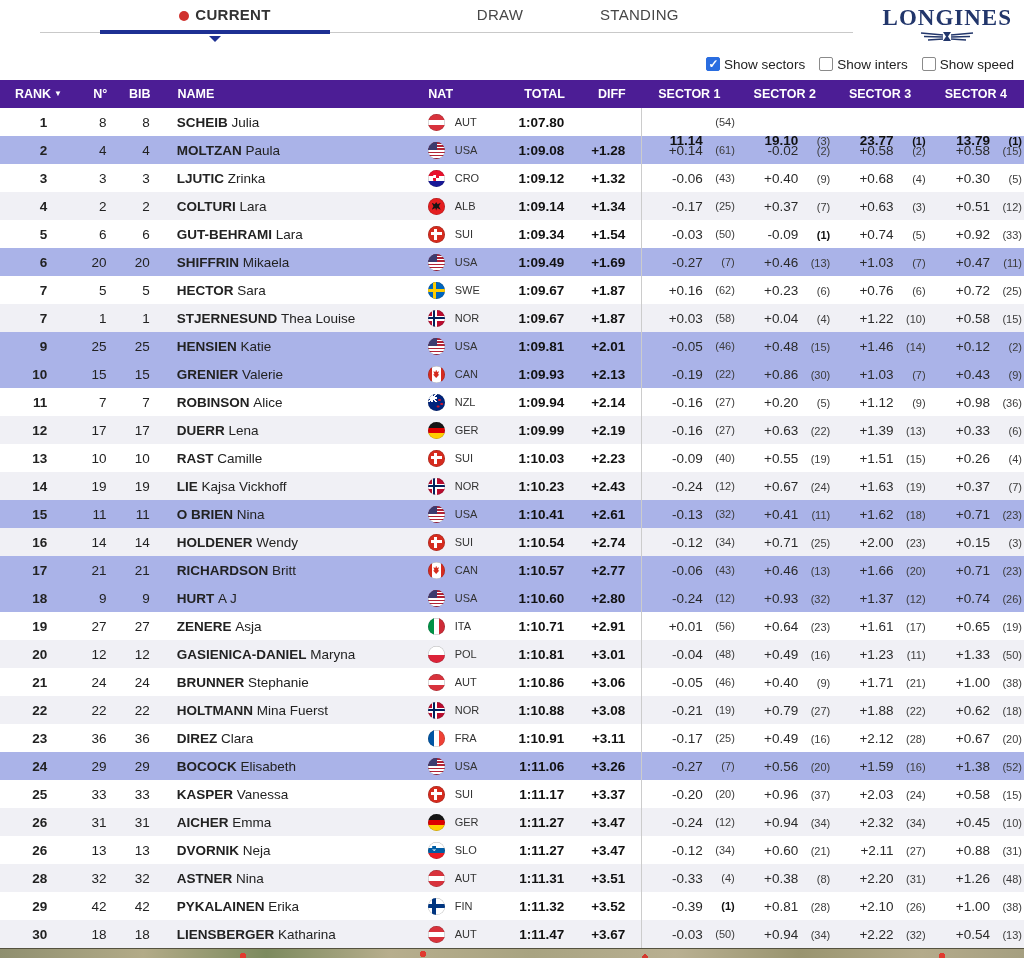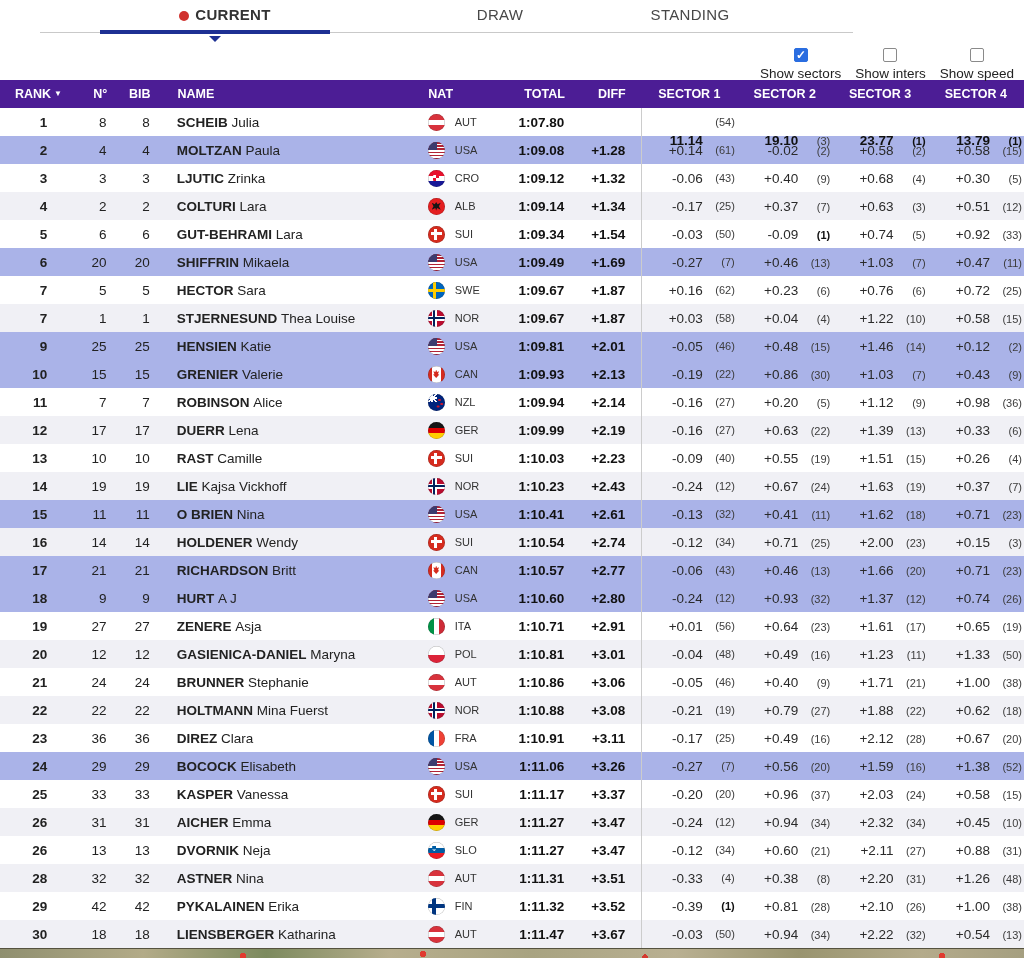--- a/index.html
+++ b/index.html
@@ -7,33 +7,33 @@
   body { font-family:"Liberation Sans", sans-serif; width:1024px; height:958px; overflow:hidden; }
   .page { position:relative; width:1024px; height:683px; background:#fff; }
 
   
   .topbar { position:relative; height:34px; }
   .tabs-line { position:absolute; left:40px; top:32px; width:813px; height:1px; background:#c9c9c9; }
   .tab { position:absolute; top:6px; font-size:15px; color:#474747; letter-spacing:.3px; cursor:pointer; white-space:nowrap; }
   .tab.active { font-weight:bold; color:#333; }
   .tab-0 { left:130px; width:190px; text-align:center; }
   .tab-1 { left:430px; width:140px; text-align:center; }
-  .tab-2 { left:620px; width:140px; text-align:center; }
+  .tab-2 { left:600px; width:140px; }
   .reddot { display:inline-block; width:10px; height:10px; border-radius:50%; background:#d0312d; margin-right:6px; vertical-align:-1px; }
   .tab-underline { position:absolute; left:100px; top:30px; width:230px; height:4px; background:#1d3093; }
   .tab-caret { position:absolute; left:209px; top:36px; width:0; height:0; border-left:6px solid transparent; border-right:6px solid transparent; border-top:6px solid #1d3093; }
 
   
   .logo { position:absolute; right:12px; top:5px; text-align:center; color:#22366b; }
   .logo-word { font-family:"Liberation Serif", serif; font-weight:bold; font-size:23px; letter-spacing:1px; }
   .logo-emblem { margin-top:-2px; }
 
   
   .options { height:46px; display:flex; align-items:center; justify-content:flex-end; padding:14px 10px 0 0; gap:14px; }
-  .opt { display:flex; align-items:center; gap:4px; cursor:pointer;flex-direction:column; }
+  .opt { display:flex; align-items:flex-start; gap:4px; cursor:pointer; }
   .cb { width:14px; height:14px; border:1px solid #8a8a8a; border-radius:2px; background:#fff; position:relative; }
   .cb.checked { background:#2a6de0; border-color:#2a6de0; }
   .cb.checked::after { content:"\2713"; position:absolute; left:1.5px; top:-1px; color:#fff; font-size:12px; font-weight:bold; }
   .opt-label { font-size:13.5px; color:#222; }
 
   
   .tbl { width:1024px; }
   .thead { display:flex; align-items:center; height:28px; background:#4c1d95; color:#fff; font-weight:bold; font-size:12.5px; }
   .tr { display:flex; align-items:center; height:28px; background:#fff; font-size:13.5px; color:#222; }
   .tr.alt { background:#f0f0f5; }
@@ -122,20 +122,36 @@
 
 <div class="page">
 
   <div class="topbar">
     <div class="tabs-line"></div>
     <div class="tab tab-0 active"><span class="reddot"></span><span>CURRENT</span></div>
     <div class="tab tab-1"><span>DRAW</span></div>
     <div class="tab tab-2"><span>STANDING</span></div>
     <div class="tab-underline"></div>
     <div class="tab-caret"></div>
+    <div class="logo">
+      <div class="logo-word">LONGINES</div>
+      <div class="logo-emblem">
+        <svg width="58" height="13" viewBox="0 0 58 13">
+          <g fill="none" stroke="#22366b" stroke-width="1.4">
+            <path d="M3 3 L25 5"></path>
+              <path d="M6 6.5 L25 7"></path>
+              <path d="M10 10 L25 9"></path>
+            <path d="M55 3 L33 5"></path>
+              <path d="M52 6.5 L33 7"></path>
+              <path d="M48 10 L33 9"></path>
+          </g>
+          <path d="M25 2 h8 l-3 4.5 3 4.5 h-8 l3-4.5 z" fill="#22366b"></path>
+        </svg>
+      </div>
+    </div>
   </div>
 
   <div class="options">
     <label class="opt">
       <span class="cb checked"></span>
       <span class="opt-label">Show sectors</span>
     </label>
     <label class="opt">
       <span class="cb"></span>
       <span class="opt-label">Show inters</span>

